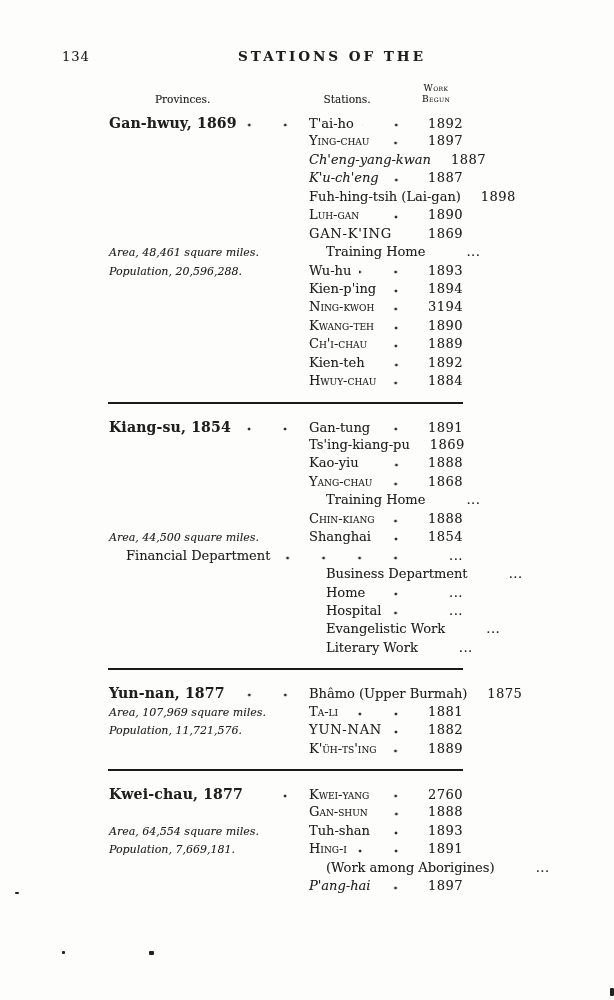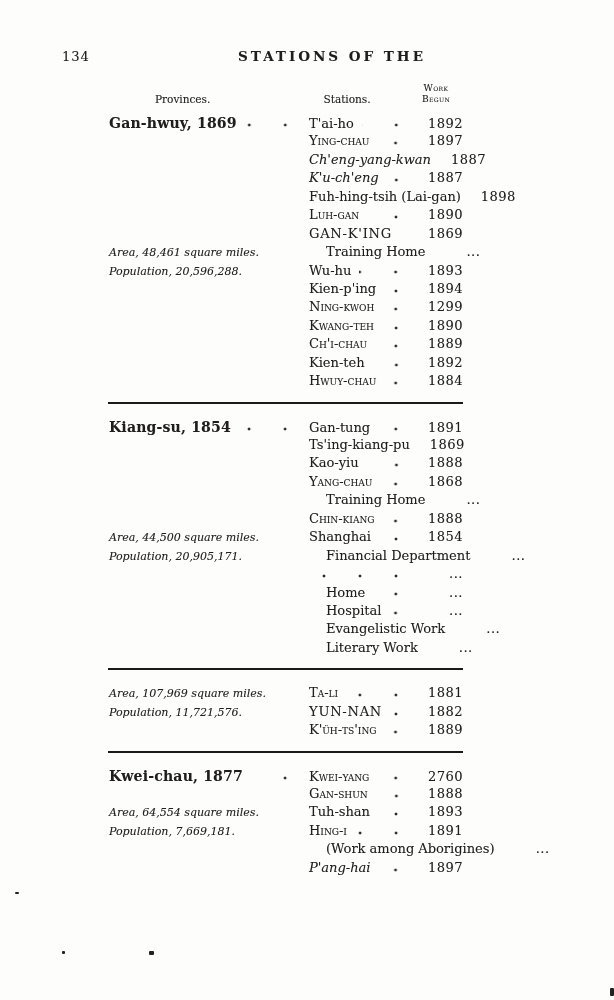--- a/index.html
+++ b/index.html
@@ -137,21 +137,21 @@
         <div class="row">
           <div class="left-cell"></div>
           <span class="name roman">Kien-p'ing</span>
           <span class="leader"></span>
           <span class="date">1894</span>
         </div>
         <div class="row">
           <div class="left-cell"></div>
           <span class="name smallcaps">Ning-kwoh</span>
           <span class="leader"></span>
-          <span class="date">1299</span>
+          <span class="date">3194</span>
         </div>
         <div class="row">
           <div class="left-cell"></div>
           <span class="name smallcaps">Kwang-teh</span>
           <span class="leader"></span>
           <span class="date">1890</span>
         </div>
         <div class="row">
           <div class="left-cell"></div>
           <span class="name smallcaps">Ch'i-chau</span>
@@ -214,29 +214,27 @@
         </div>
         <div class="row">
           <div class="left-cell">
             <span class="meta">Area, 44,500 square miles.</span>
           </div>
           <span class="name roman">Shanghai</span>
           <span class="leader"></span>
           <span class="date">1854</span>
         </div>
         <div class="row">
-          <div class="left-cell">
-            <span class="meta">Population, 20,905,171.</span>
-          </div>
           <span class="name roman indent">Financial Department</span>
           <span class="leader"></span>
           <span class="date">...</span>
         </div>
         <div class="row">
           <div class="left-cell"></div>
+          <span class="name roman indent">Business Department</span>
           <span class="leader"></span>
           <span class="date">...</span>
         </div>
         <div class="row">
           <div class="left-cell"></div>
           <span class="name roman indent">Home</span>
           <span class="leader"></span>
           <span class="date">...</span>
         </div>
         <div class="row">
@@ -253,20 +251,29 @@
         </div>
         <div class="row">
           <div class="left-cell"></div>
           <span class="name roman indent">Literary Work</span>
           <span class="leader"></span>
           <span class="date">...</span>
         </div>
       </div>
       <div class="divider"></div>
       <div class="section">
+        <div class="row">
+          <div class="left-cell">
+            <span class="province">Yun-nan, 1877</span>
+            <span class="leader"></span>
+          </div>
+          <span class="name roman">Bhâmo (Upper Burmah)</span>
+          <span class="leader"></span>
+          <span class="date">1875</span>
+        </div>
         <div class="row">
           <div class="left-cell">
             <span class="meta">Area, 107,969 square miles.</span>
           </div>
           <span class="name smallcaps">Ta-li</span>
           <span class="leader"></span>
           <span class="date">1881</span>
         </div>
         <div class="row">
           <div class="left-cell">

